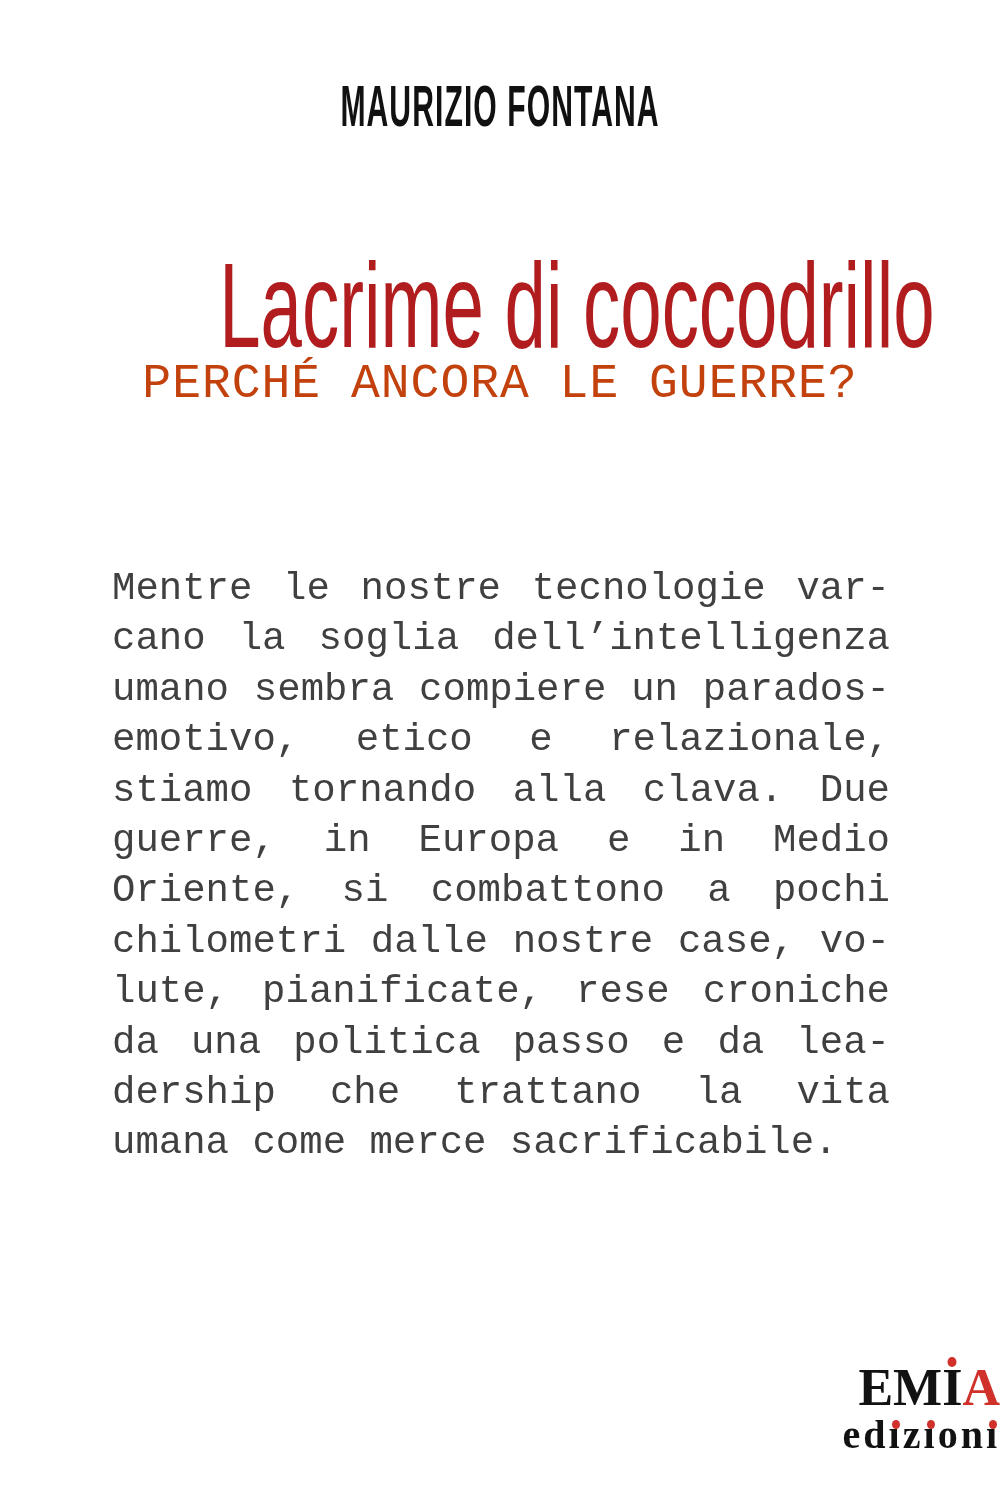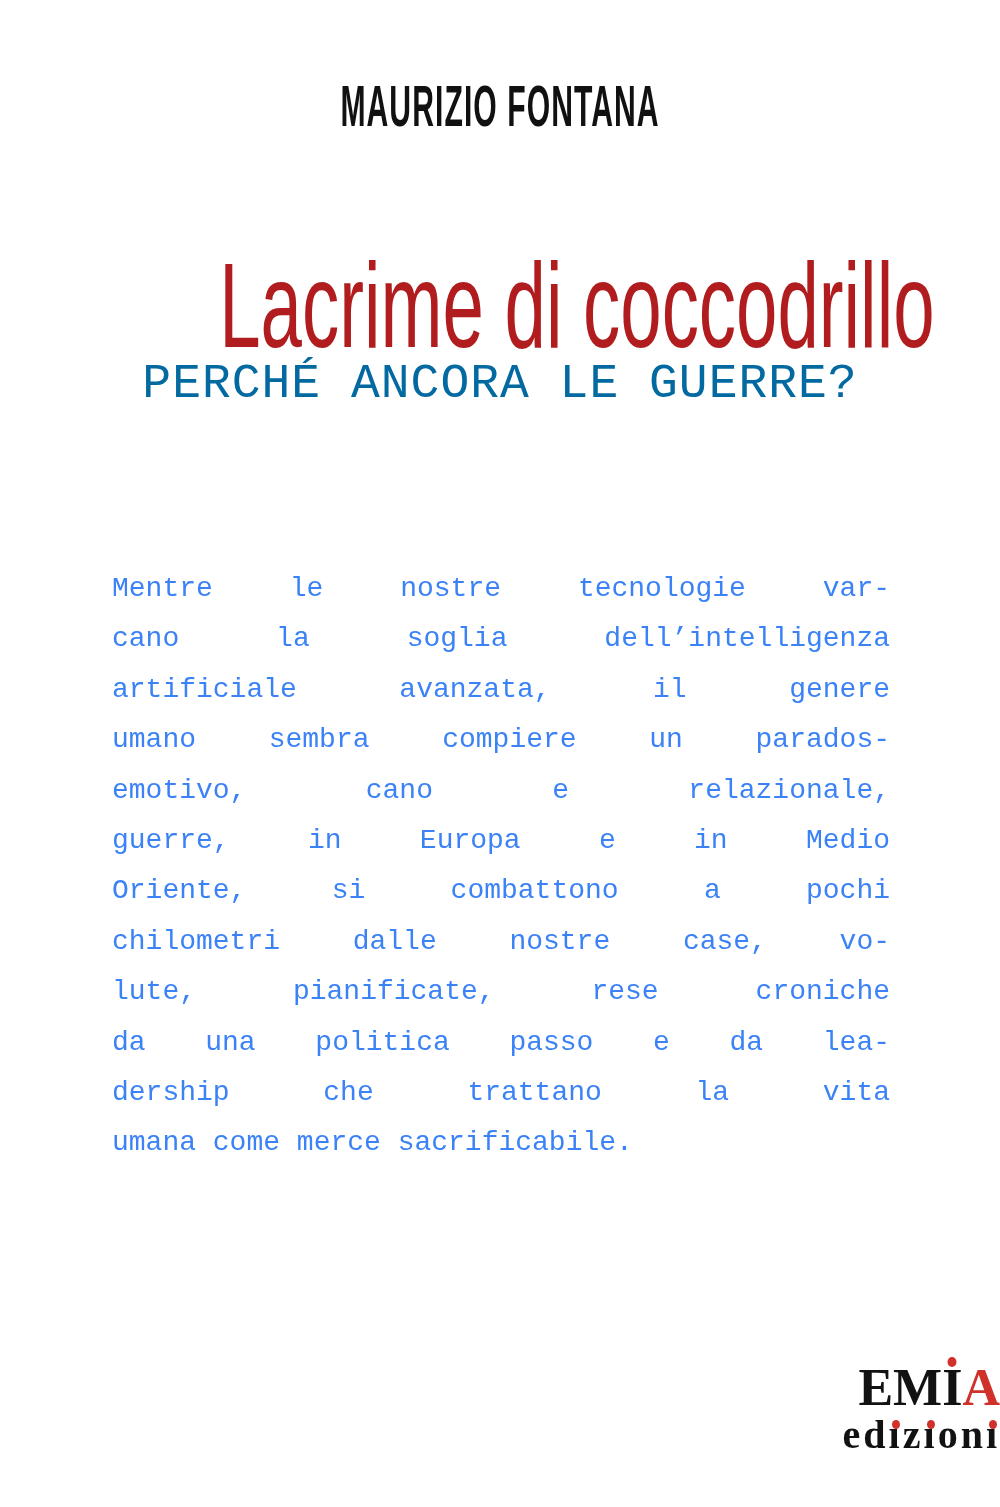--- a/index.html
+++ b/index.html
@@ -58,34 +58,34 @@
   .subtitle-row {
     position: absolute;
     top: 352px;
     left: 0;
     width: 100%;
     text-align: center;
     font-family: "Liberation Mono", "DejaVu Sans Mono", monospace;
     font-size: 48px;
     line-height: 56px;
     letter-spacing: 1px;
-    color: #0369a1;
+    color: #c2410c;
     white-space: nowrap;
   }
 
   
   .body-block {
     position: absolute;
     top: 560px;
     left: 112px;
     width: 778px;
     font-family: "Liberation Mono", "DejaVu Sans Mono", monospace;
-    font-size: 28px;
+    font-size: 39px;
     line-height: 50.4px;
-    color: #3b82f6;
+    color: #404040;
   }
   .body-block .line {
     text-align: justify;
     text-align-last: justify;
     white-space: normal;
   }
   .body-block .line.last {
     text-align: right;
     text-align-last: left;
   }
@@ -138,23 +138,23 @@
 
   <div class="title-row">
     <span class="condensed-title">Lacrime di coccodrillo</span>
   </div>
 
   <div class="subtitle-row">PERCHÉ ANCORA LE GUERRE?</div>
 
   <div class="body-block">
     <div class="line">Mentre le nostre tecnologie var-</div>
     <div class="line">cano la soglia dell’intelligenza</div>
-    <div class="line">artificiale avanzata, il genere</div>
     <div class="line">umano sembra compiere un parados-</div>
-    <div class="line">emotivo, cano e relazionale,</div>
+    <div class="line">emotivo, etico e relazionale,</div>
+    <div class="line">stiamo tornando alla clava. Due</div>
     <div class="line">guerre, in Europa e in Medio</div>
     <div class="line">Oriente, si combattono a pochi</div>
     <div class="line">chilometri dalle nostre case, vo-</div>
     <div class="line">lute, pianificate, rese croniche</div>
     <div class="line">da una politica passo e da lea-</div>
     <div class="line">dership che trattano la vita</div>
     <div class="line last">umana come merce sacrificabile.</div>
   </div>
 
   <div class="logo">

